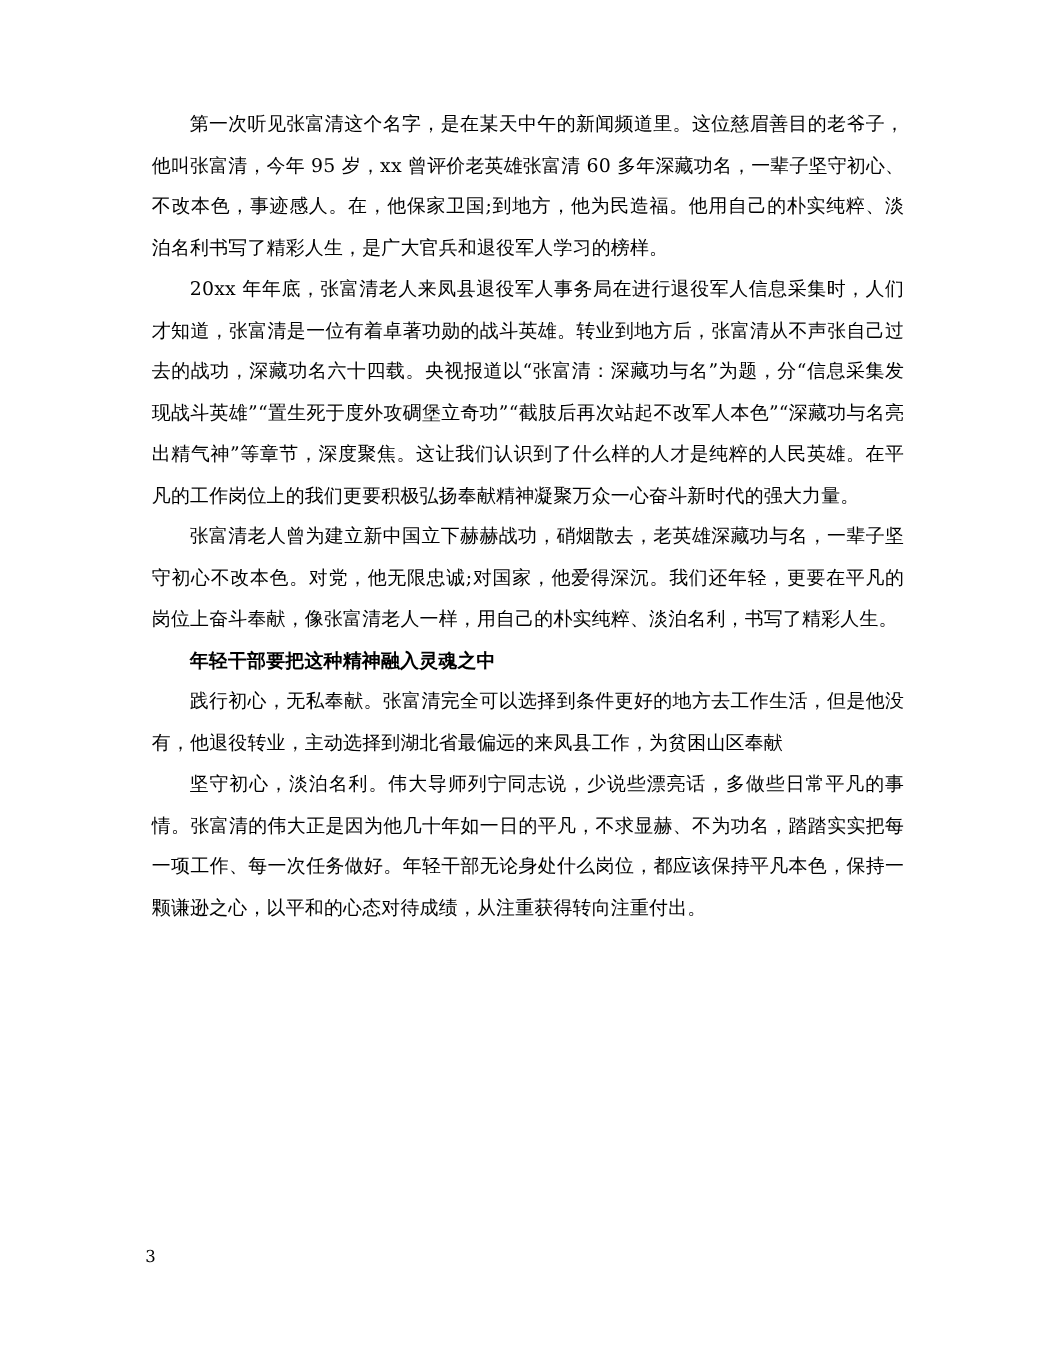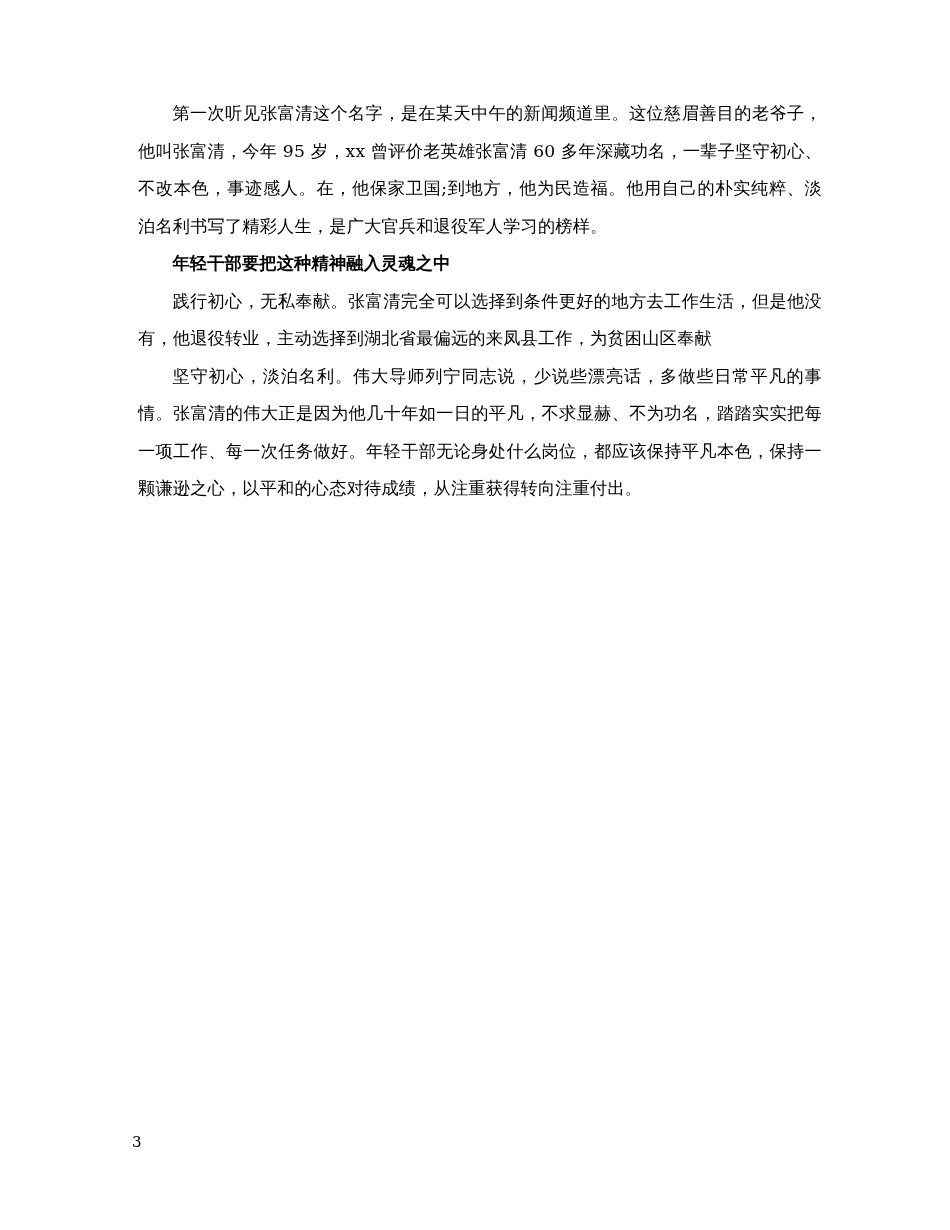--- a/index.html
+++ b/index.html
@@ -49,18 +49,20 @@
     font-family: "DejaVu Serif", "Liberation Serif", serif;
     color: #000000;
   }
 </style>
 </head>
 <body>
 
 <div class="page">
   <div class="doc-body">
     <p class="para">第一次听见张富清这个名字，是在某天中午的新闻频道里。这位慈眉善目的老爷子，他叫张富清，今年 95 岁，xx 曾评价老英雄张富清 60 多年深藏功名，一辈子坚守初心、不改本色，事迹感人。在，他保家卫国;到地方，他为民造福。他用自己的朴实纯粹、淡泊名利书写了精彩人生，是广大官兵和退役军人学习的榜样。</p>
+    <p class="para">20xx 年年底，张富清老人来凤县退役军人事务局在进行退役军人信息采集时，人们才知道，张富清是一位有着卓著功勋的战斗英雄。转业到地方后，张富清从不声张自己过去的战功，深藏功名六十四载。央视报道以“张富清：深藏功与名”为题，分“信息采集发现战斗英雄”“置生死于度外攻碉堡立奇功”“截肢后再次站起不改军人本色”“深藏功与名亮出精气神”等章节，深度聚焦。这让我们认识到了什么样的人才是纯粹的人民英雄。在平凡的工作岗位上的我们更要积极弘扬奉献精神凝聚万众一心奋斗新时代的强大力量。</p>
+    <p class="para">张富清老人曾为建立新中国立下赫赫战功，硝烟散去，老英雄深藏功与名，一辈子坚守初心不改本色。对党，他无限忠诚;对国家，他爱得深沉。我们还年轻，更要在平凡的岗位上奋斗奉献，像张富清老人一样，用自己的朴实纯粹、淡泊名利，书写了精彩人生。</p>
     <p class="heading">年轻干部要把这种精神融入灵魂之中</p>
     <p class="para">践行初心，无私奉献。张富清完全可以选择到条件更好的地方去工作生活，但是他没有，他退役转业，主动选择到湖北省最偏远的来凤县工作，为贫困山区奉献</p>
     <p class="para">坚守初心，淡泊名利。伟大导师列宁同志说，少说些漂亮话，多做些日常平凡的事情。张富清的伟大正是因为他几十年如一日的平凡，不求显赫、不为功名，踏踏实实把每一项工作、每一次任务做好。年轻干部无论身处什么岗位，都应该保持平凡本色，保持一颗谦逊之心，以平和的心态对待成绩，从注重获得转向注重付出。</p>
   </div>
   <div class="page-number">3</div>
 </div>
 
 </body></html>

